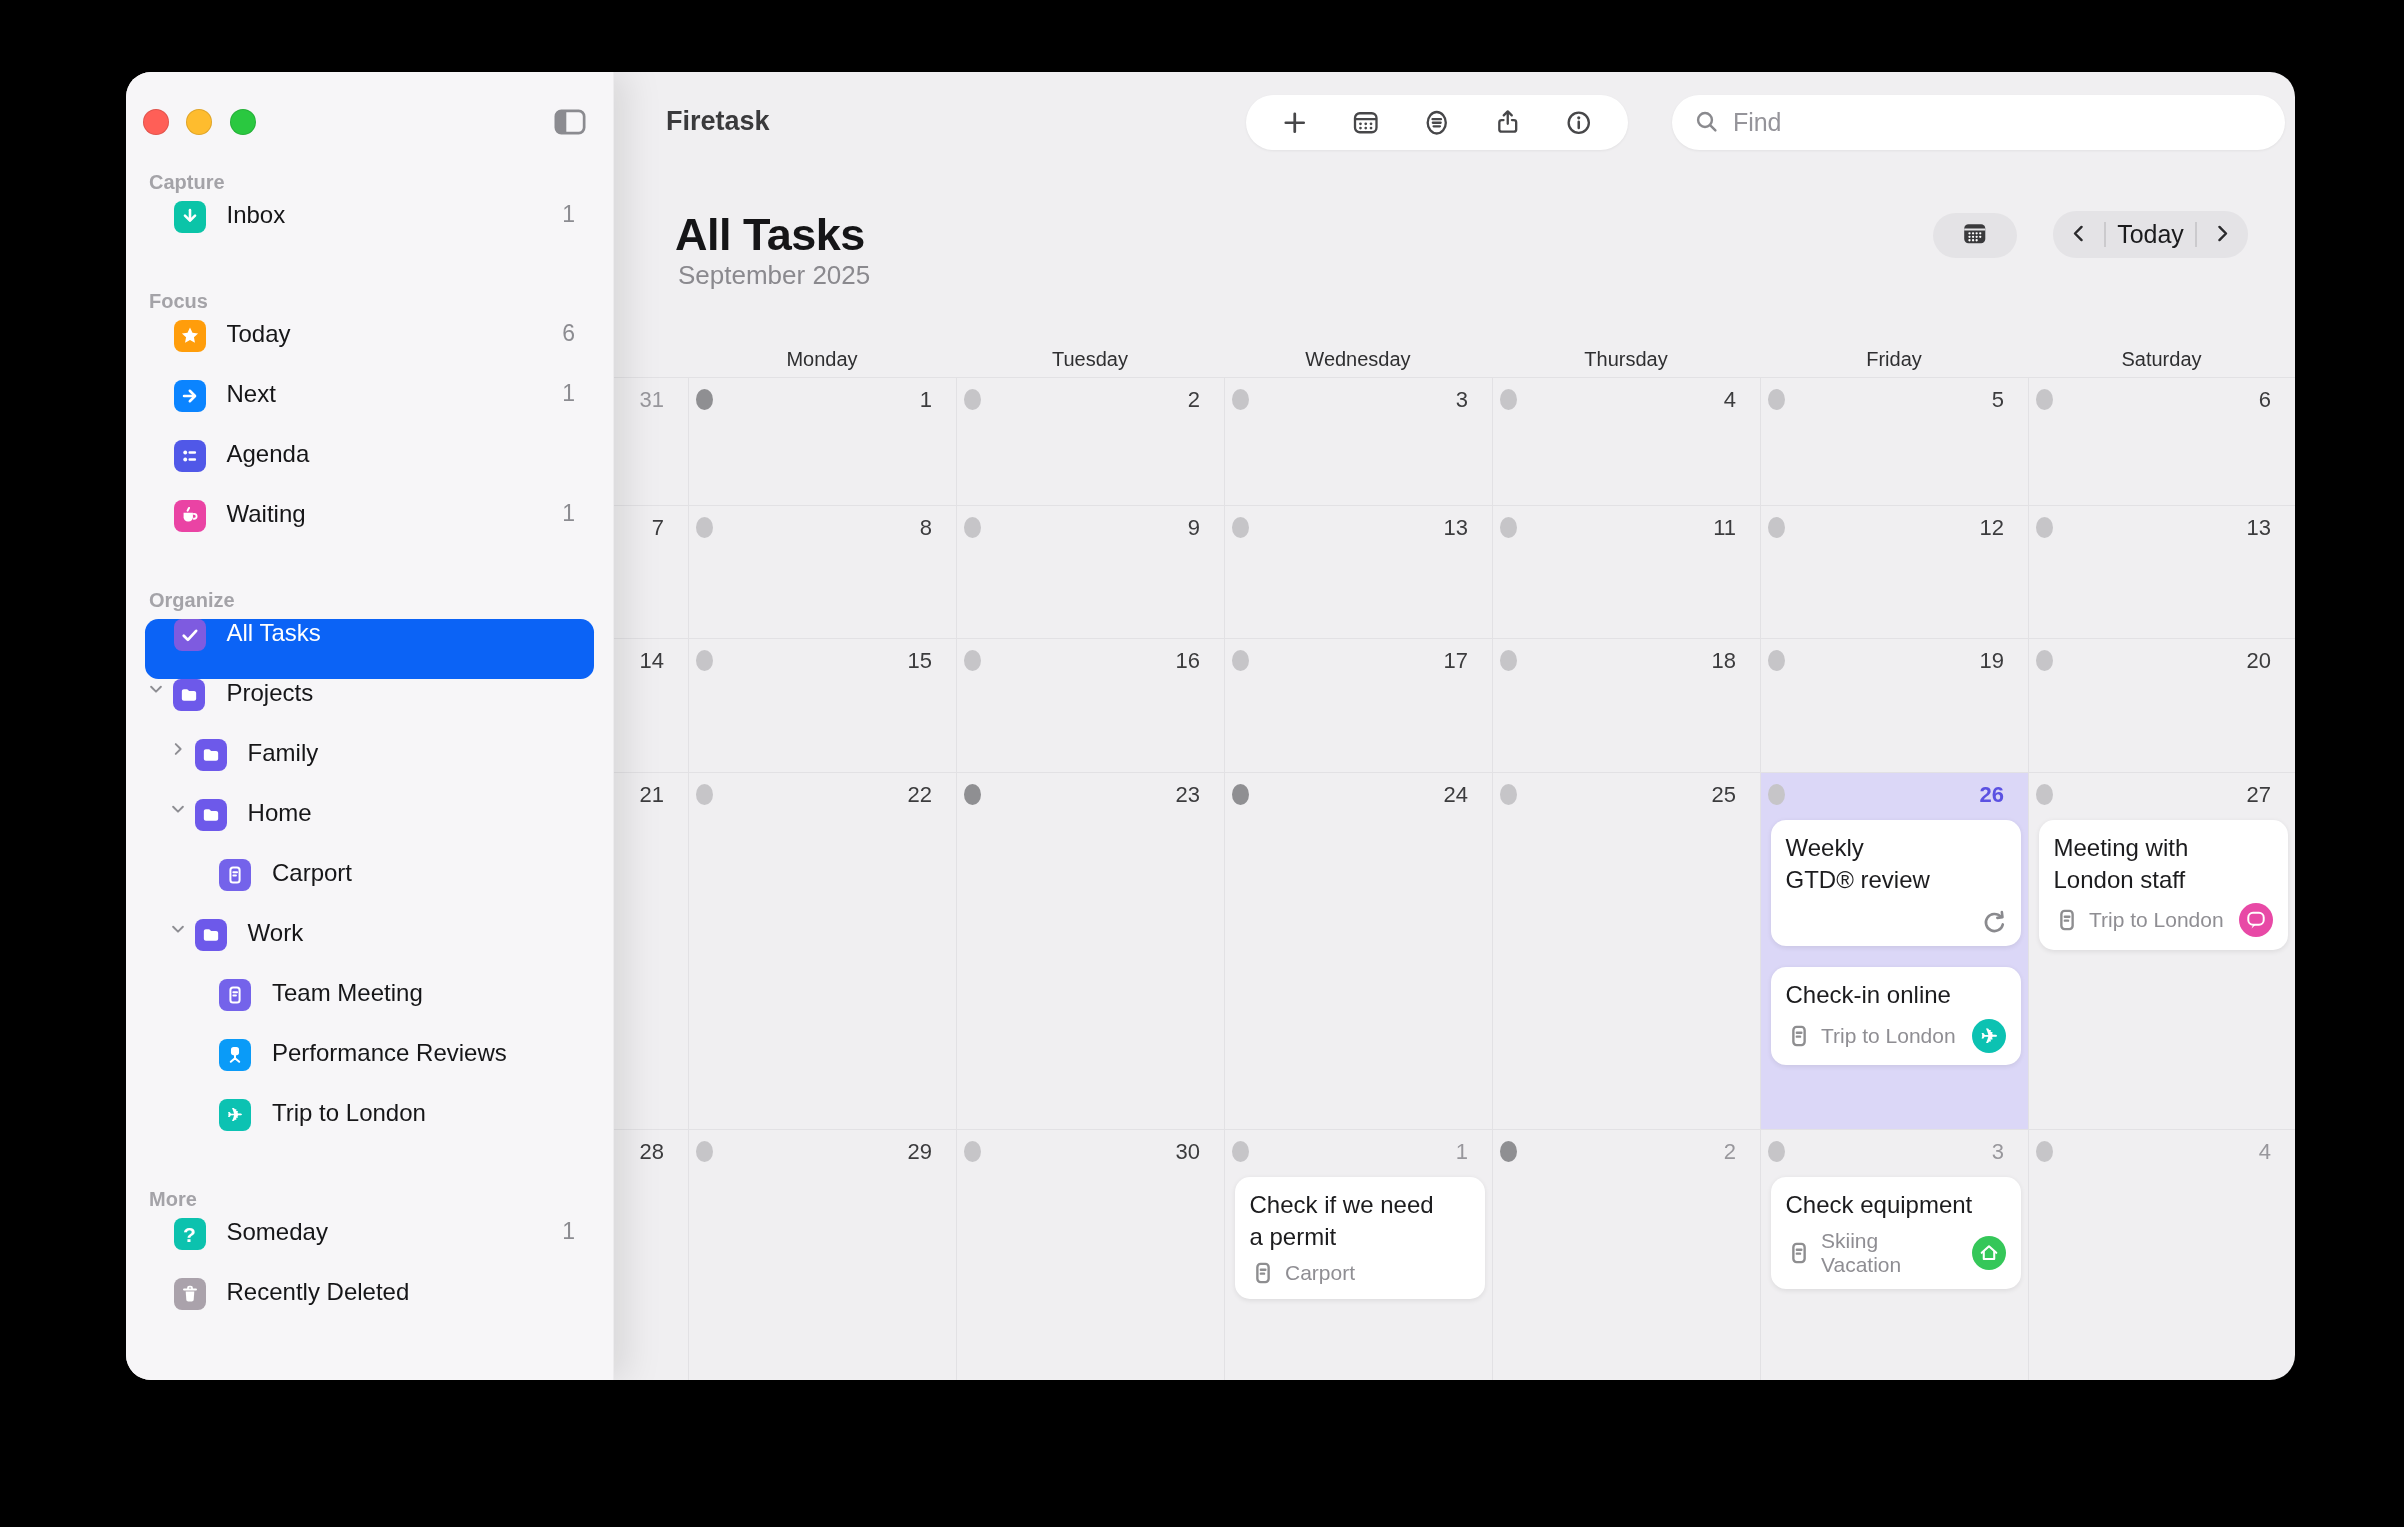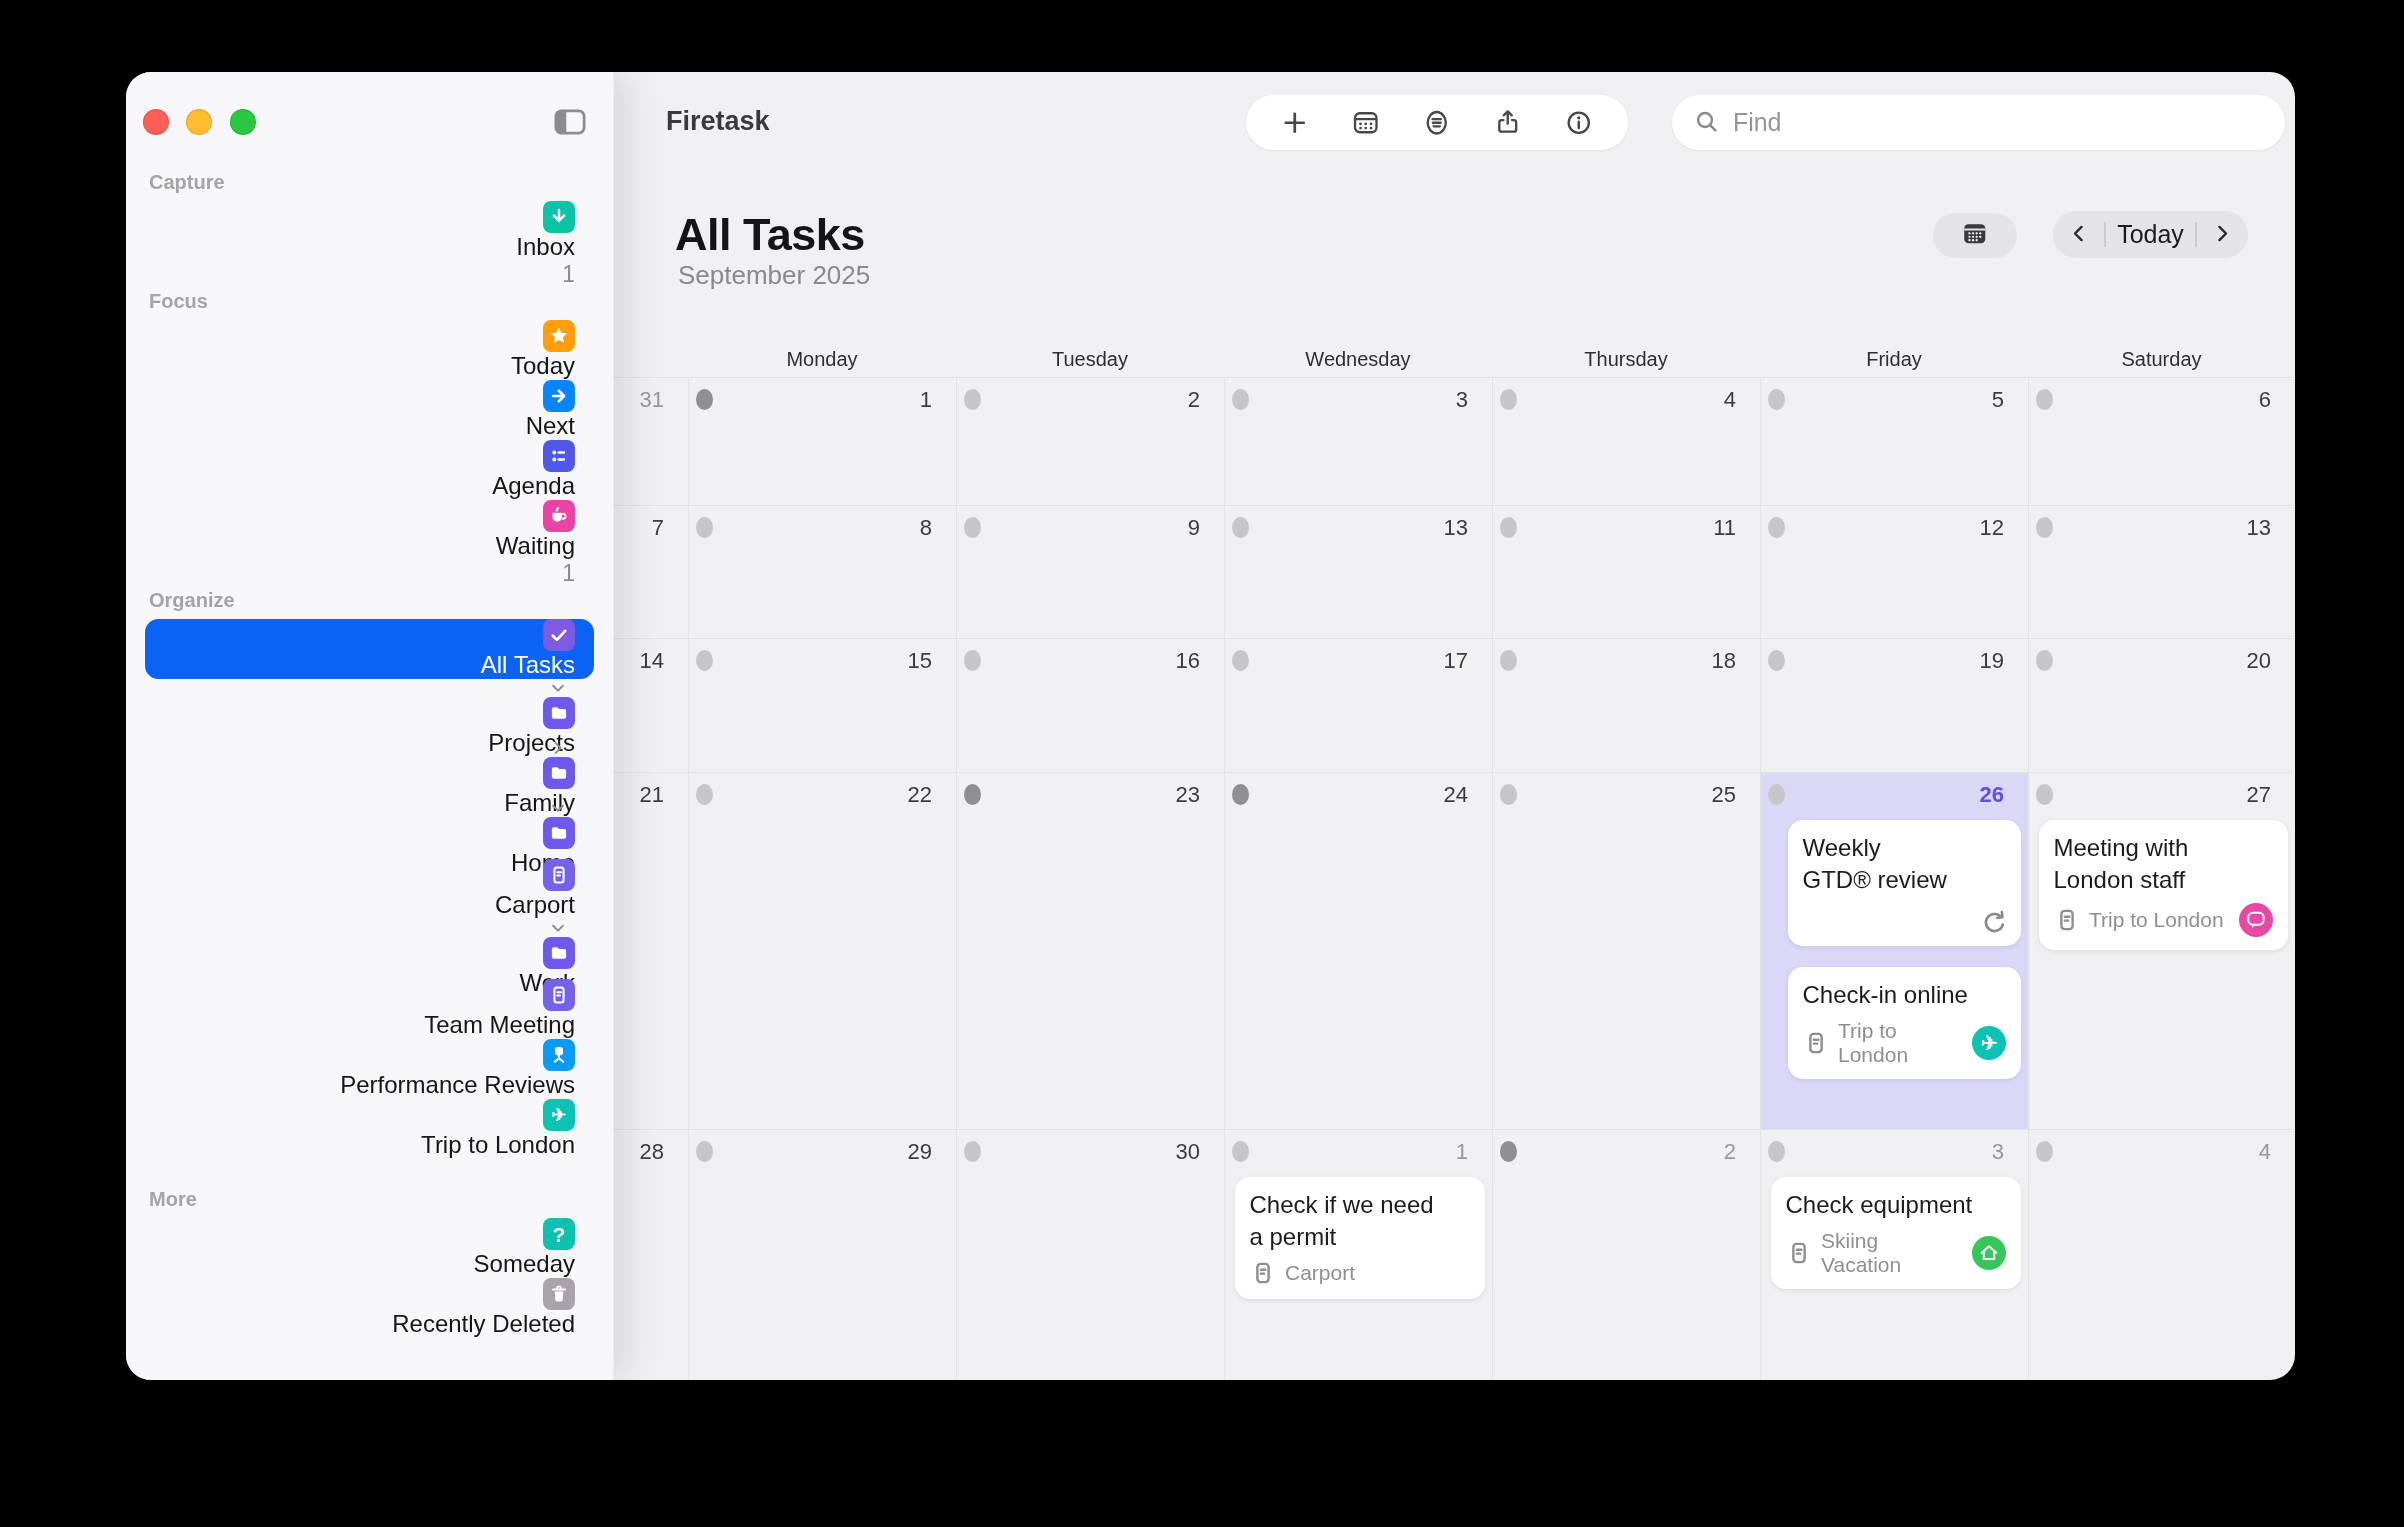--- a/index.html
+++ b/index.html
@@ -61,21 +61,21 @@
 
   
   .sidebar{position:absolute;left:0;top:0;bottom:0;width:488px;background:#f7f6f8;
     box-shadow:13.3px 0 34px rgba(0,0,0,.10);border-right:1px solid rgba(0,0,0,.04);}
   .tl{position:absolute;top:37px;width:26px;height:26px;border-radius:50%;box-shadow:inset 0 0 0 1px rgba(0,0,0,.12);}
   .toggle{position:absolute;top:34px;left:426px;width:36px;height:32px;background:none;border:none;padding:0;}
   .toggle svg{width:36px;height:32px;display:block;}
   .sb-scroll{position:absolute;top:91px;left:0;right:0;bottom:0;overflow:hidden;}
   .slab{margin:28.5px 0 7.6px 23px;font-size:20px;font-weight:700;color:#a4a3a8;}
   .slab:first-child{margin-top:7.6px;}
-  .srow{height:60px;margin:0 19px;border-radius:13.3px;display:flex;align-items:flex-end;padding:0 19px 0 28.5px;flex-direction:column;}
+  .srow{height:60px;margin:0 19px;border-radius:13.3px;display:flex;align-items:flex-start;padding:0 19px 0 28.5px;}
   .srow.haschev{padding-left:1.9px;}
   .srow.lv2{padding-left:23px;}
   .srow.lv3{padding-left:74px;}
   .chev{width:19px;height:19px;margin-right:7.6px;display:flex;align-items:center;justify-content:center;}
   .chev svg{width:18px;height:18px;display:block;}
   .chev.down svg{transform:rotate(90deg);}
   .sicon{width:32px;height:32px;border-radius:8px;display:flex;align-items:center;justify-content:center;flex:0 0 auto;}
   .sicon svg{width:22px;height:22px;display:block;}
   .tglyph{color:#fff;font-weight:700;font-size:18px;line-height:1;}
   .slabel{margin-left:21px;font-size:24px;color:#161618;white-space:nowrap;}
@@ -292,21 +292,21 @@
           <span class="num">23</span>
         </div>
         <div class="cell">
           <span class="dot dark"></span>
           <span class="num">24</span>
         </div>
         <div class="cell">
           <span class="dot light"></span>
           <span class="num">25</span>
         </div>
-        <div class="cell today" style="background: rgb(219, 215, 247); padding-left: 17px;">
+        <div class="cell today" style="background: rgb(219, 215, 247);">
           <span class="dot light"></span>
           <span class="num today" style="color: rgb(91, 81, 226);">26</span>
           <div class="events">
             <div class="card tall">
               <div class="ctitle">Weekly
 GTD® review</div>
               <span class="ricon"><svg viewBox="0 0 24 24">
                   <path d="M19.2 13a7.2 7.2 0 1 1-1.7-6.5" fill="none" stroke="#8a8a8e" stroke-width="2.2" stroke-linecap="round"></path>
                   <path d="M18.4 2.6l.5 4.3-4.3.6" fill="none" stroke="#8a8a8e" stroke-width="2.2" stroke-linecap="round" stroke-linejoin="round"></path>
                 </svg></span>

